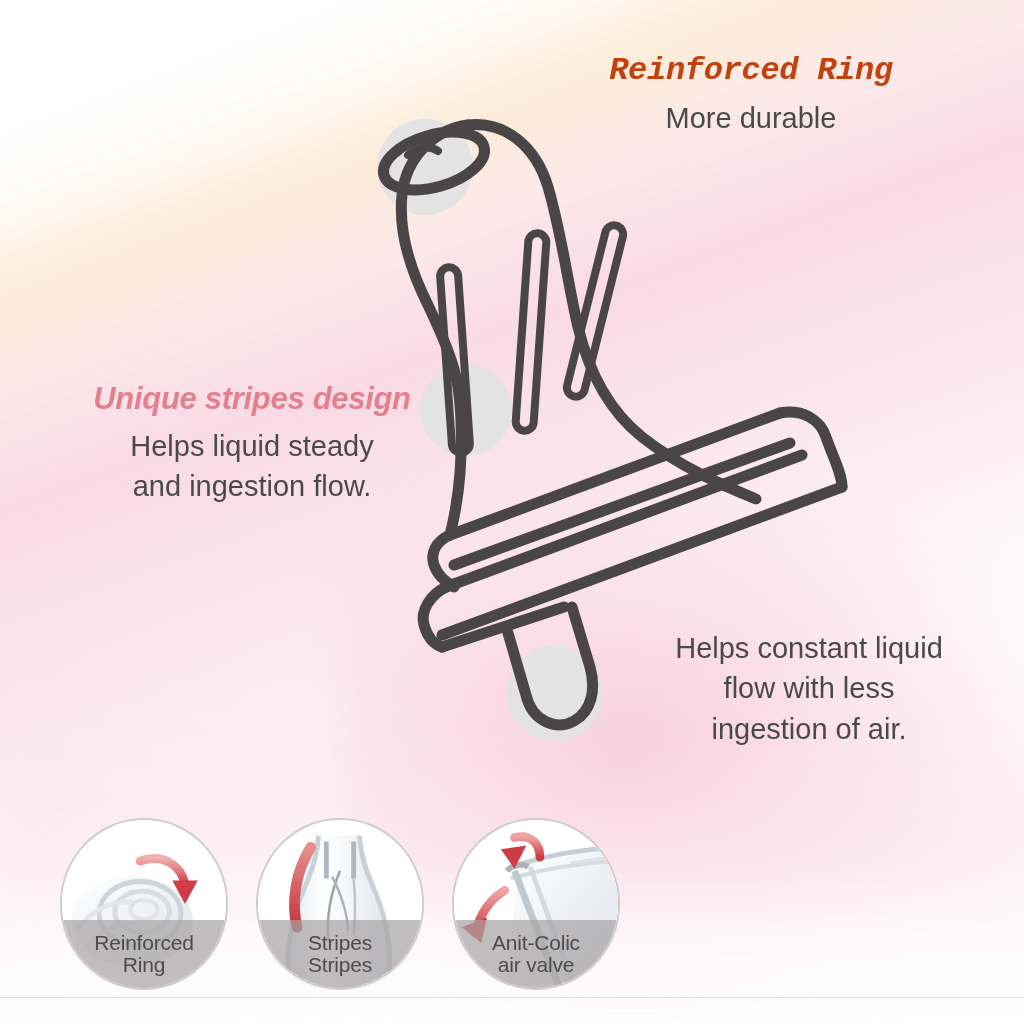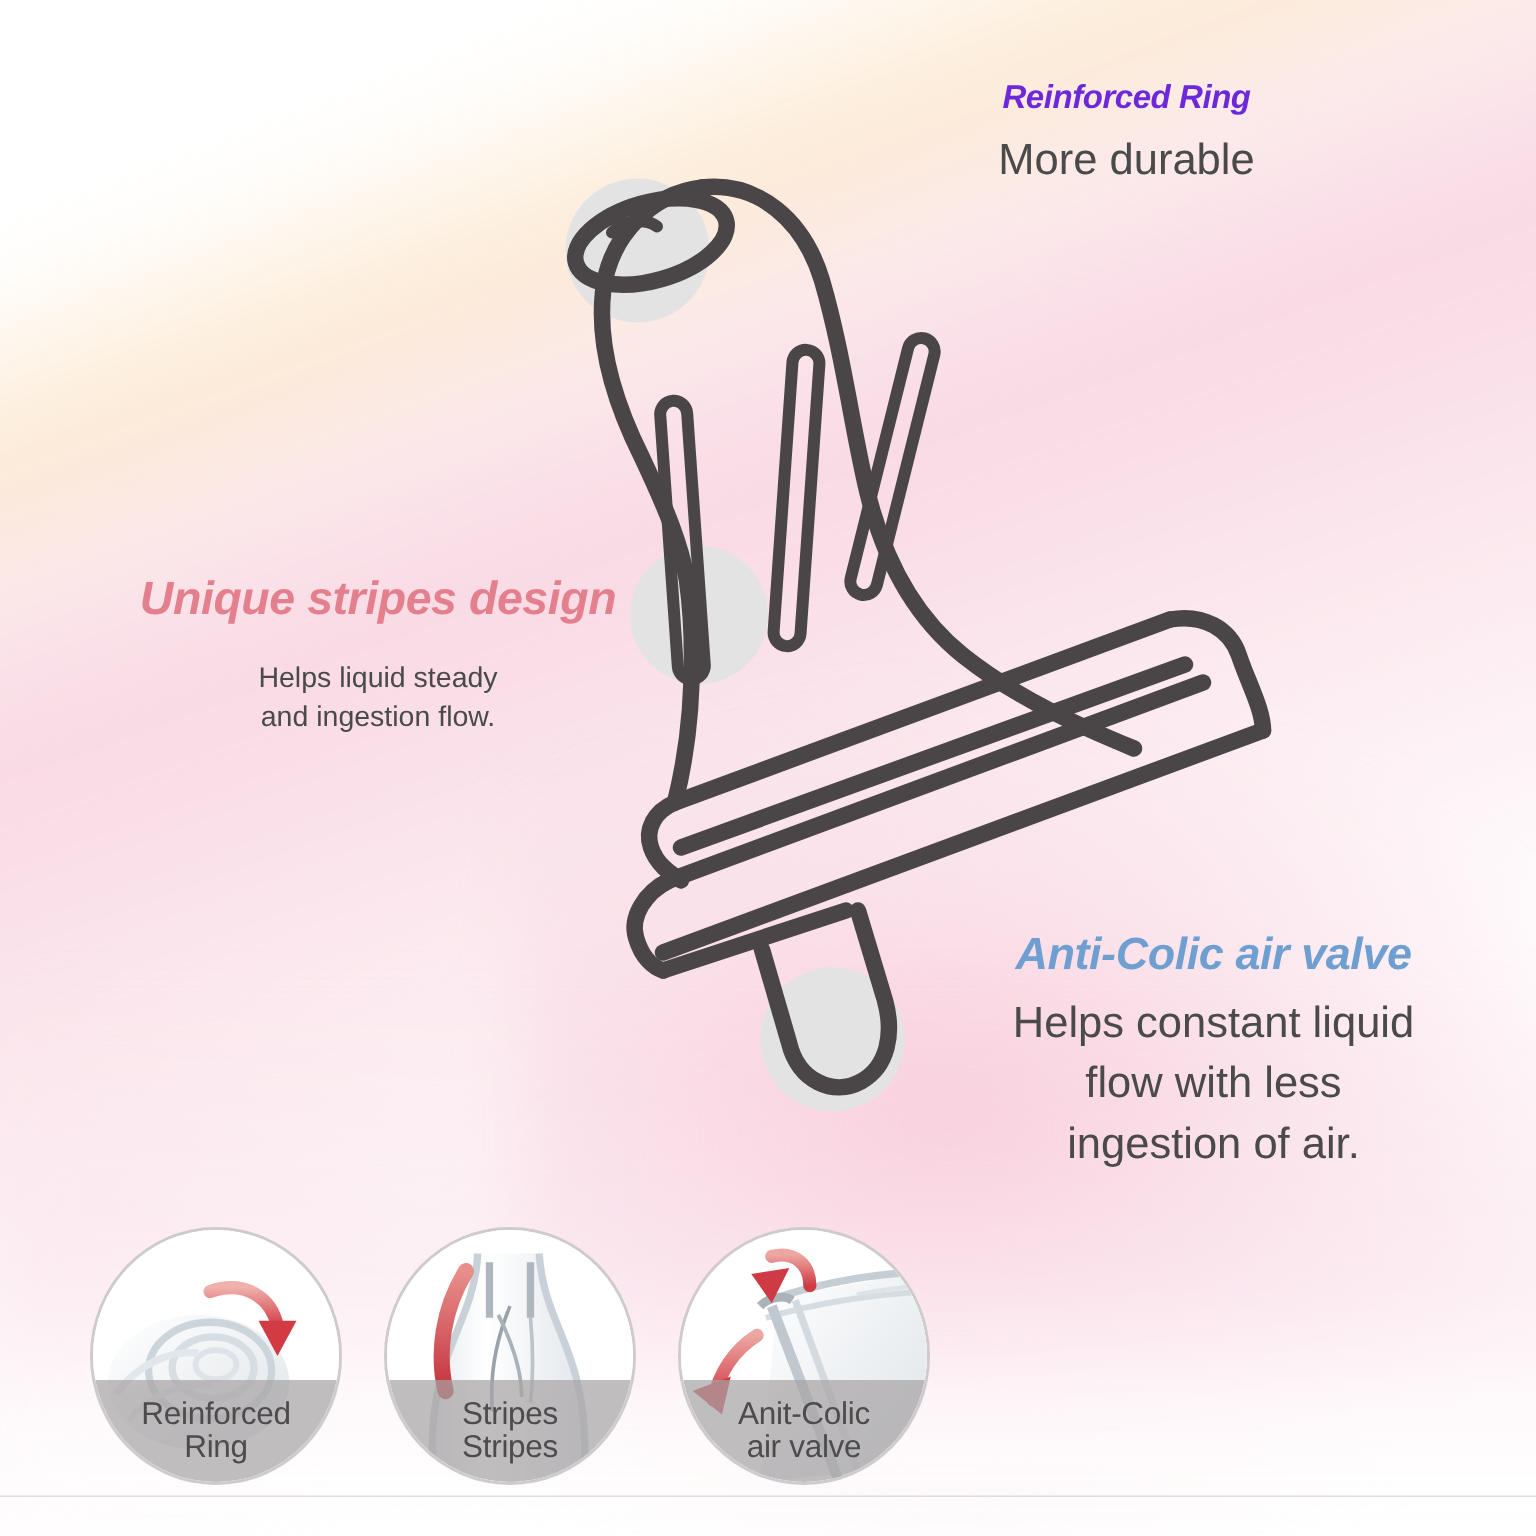--- a/index.html
+++ b/index.html
@@ -105,31 +105,31 @@
     font-weight: normal;
   }
   .callout .body .line { white-space: nowrap; }
 
   #callout-ring {
     left: 516px;
     top: 52px;
     width: 470px;
     text-align: center;
   }
-  #callout-ring .headline { font-size: 22px; color: #6d28d9; }
+  #callout-ring .headline { font-size: 32px; color: #c2410c; font-family: Liberation Mono, monospace; }
   #callout-ring .body { font-size: 29px; line-height: 1.39; margin-top: 9px; }
 
   #callout-stripes {
     left: 28px;
     top: 348px;
     width: 448px;
     text-align: center;
   }
   #callout-stripes .headline { font-size: 31px; color: #e4808d; margin-top: 33px; }
-  #callout-stripes .body { font-size: 19px; line-height: 1.39; margin-top: 23px; text-align: center; }
+  #callout-stripes .body { font-size: 29px; line-height: 1.39; margin-top: 9px; text-align: center; }
 
   #callout-valve {
     left: 600px;
     top: 620px;
     width: 418px;
     text-align: center;
   }
   #callout-valve .headline { font-size: 30px; color: #6f9fd1; }
   #callout-valve .body { font-size: 29px; line-height: 1.39; margin-top: 8px; }
 
@@ -251,21 +251,20 @@
 
   <div class="callout" id="callout-stripes">
     <div class="headline">Unique stripes design</div>
     <div class="body">
       <div class="line">Helps liquid steady</div>
       <div class="line">and ingestion flow.</div>
     </div>
   </div>
 
   <div class="callout" id="callout-valve">
-    <div class="headline">Anti-Colic air valve</div>
     <div class="body">
       <div class="line">Helps constant liquid</div>
       <div class="line">flow with less</div>
       <div class="line">ingestion of air.</div>
     </div>
   </div>
 
   <div id="thumb-row">
 
     <div class="thumb">

